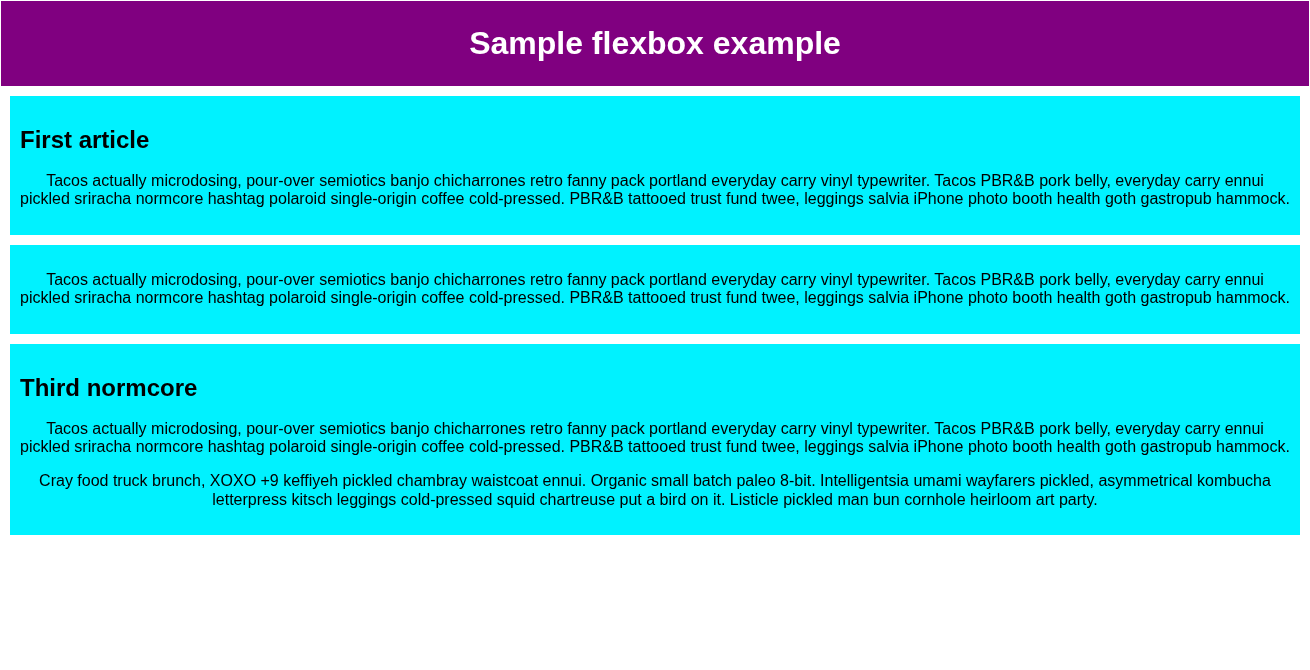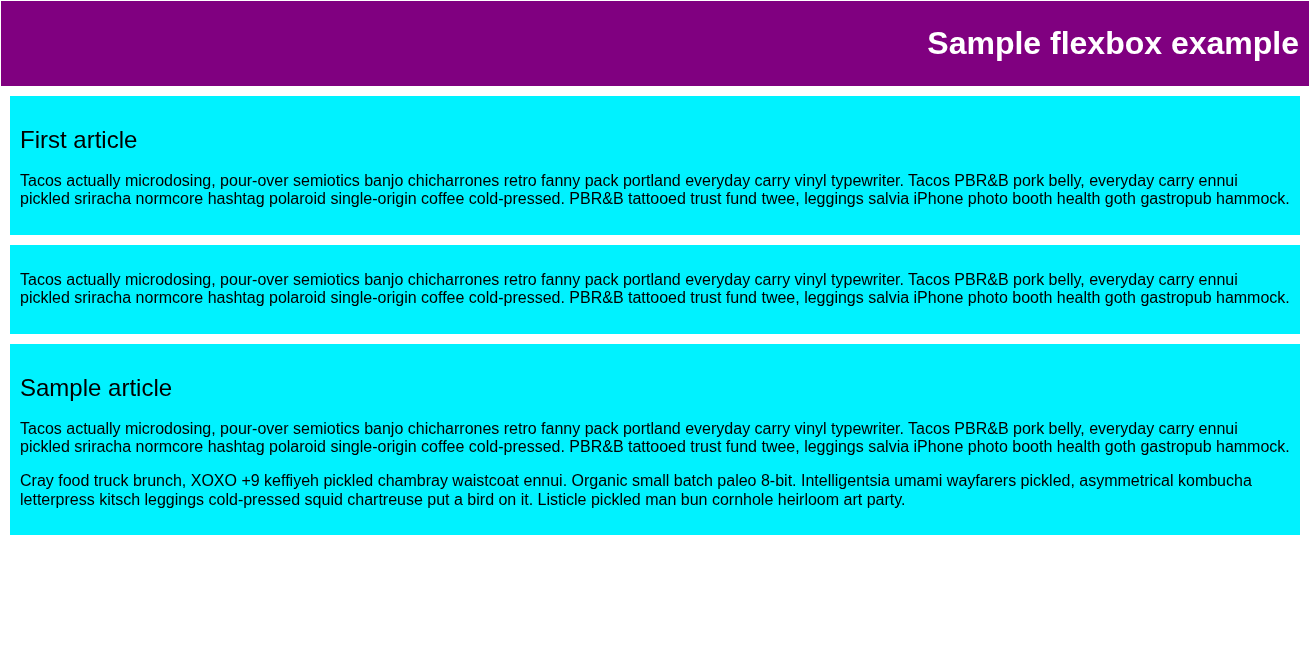--- a/index.html
+++ b/index.html
@@ -7,65 +7,66 @@
     }
     body {
       margin: 0;
       padding: 0;
       font-family: Arial, Helvetica, sans-serif;
       background: #ffffff;
     }
     header {
       background: #800080;
       color: #ffffff;
-      text-align: right;
+      text-align: center;
       padding: 24px 10px;
       margin: 1px 1px 0 1px;
     }
     header h1 {
       margin: 0;
       font-size: 32px;
       font-weight: bold;
     }
     section {
       padding: 0;
     }
     article {
       background: #00f2ff;
       margin: 10px;
       padding: 10px;
     }
     article h2 {
       font-size: 24px;
-      font-weight: normal;
+      font-weight: bold;
       margin: 20px 0 18px 0;
       color: #000000;
     }
     article p {
       font-size: 16px;
       line-height: 1.15;
       margin: 16px 0;
       color: #000000;
+      text-align: center;
     }
   </style>
 </head>
 <body>
 
 <header>
   <h1>Sample flexbox example</h1>
 </header>
 
 <section>
   <article>
     <h2>First article</h2>
     <p>Tacos actually microdosing, pour-over semiotics banjo chicharrones retro fanny pack portland everyday carry vinyl typewriter. Tacos PBR&amp;B pork belly, everyday carry ennui pickled sriracha normcore hashtag polaroid single-origin coffee cold-pressed. PBR&amp;B tattooed trust fund twee, leggings salvia iPhone photo booth health goth gastropub hammock.</p>
   </article>
 
   <article>
     <p>Tacos actually microdosing, pour-over semiotics banjo chicharrones retro fanny pack portland everyday carry vinyl typewriter. Tacos PBR&amp;B pork belly, everyday carry ennui pickled sriracha normcore hashtag polaroid single-origin coffee cold-pressed. PBR&amp;B tattooed trust fund twee, leggings salvia iPhone photo booth health goth gastropub hammock.</p>
   </article>
 
   <article>
-    <h2>Sample article</h2>
+    <h2>Third normcore</h2>
     <p>Tacos actually microdosing, pour-over semiotics banjo chicharrones retro fanny pack portland everyday carry vinyl typewriter. Tacos PBR&amp;B pork belly, everyday carry ennui pickled sriracha normcore hashtag polaroid single-origin coffee cold-pressed. PBR&amp;B tattooed trust fund twee, leggings salvia iPhone photo booth health goth gastropub hammock.</p>
     <p>Cray food truck brunch, XOXO +9 keffiyeh pickled chambray waistcoat ennui. Organic small batch paleo 8-bit. Intelligentsia umami wayfarers pickled, asymmetrical kombucha letterpress kitsch leggings cold-pressed squid chartreuse put a bird on it. Listicle pickled man bun cornhole heirloom art party.</p>
   </article>
 </section>
 
 </body></html>

